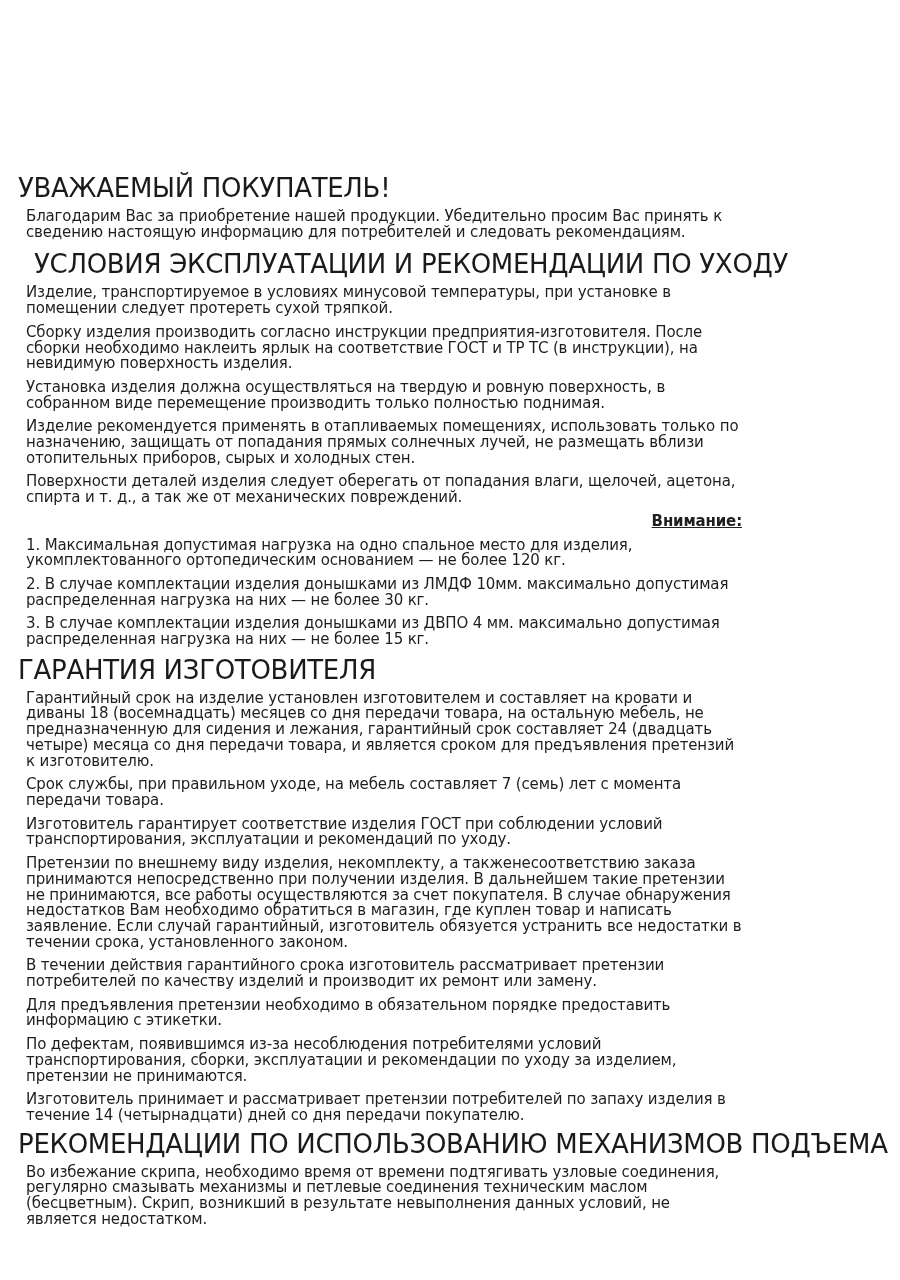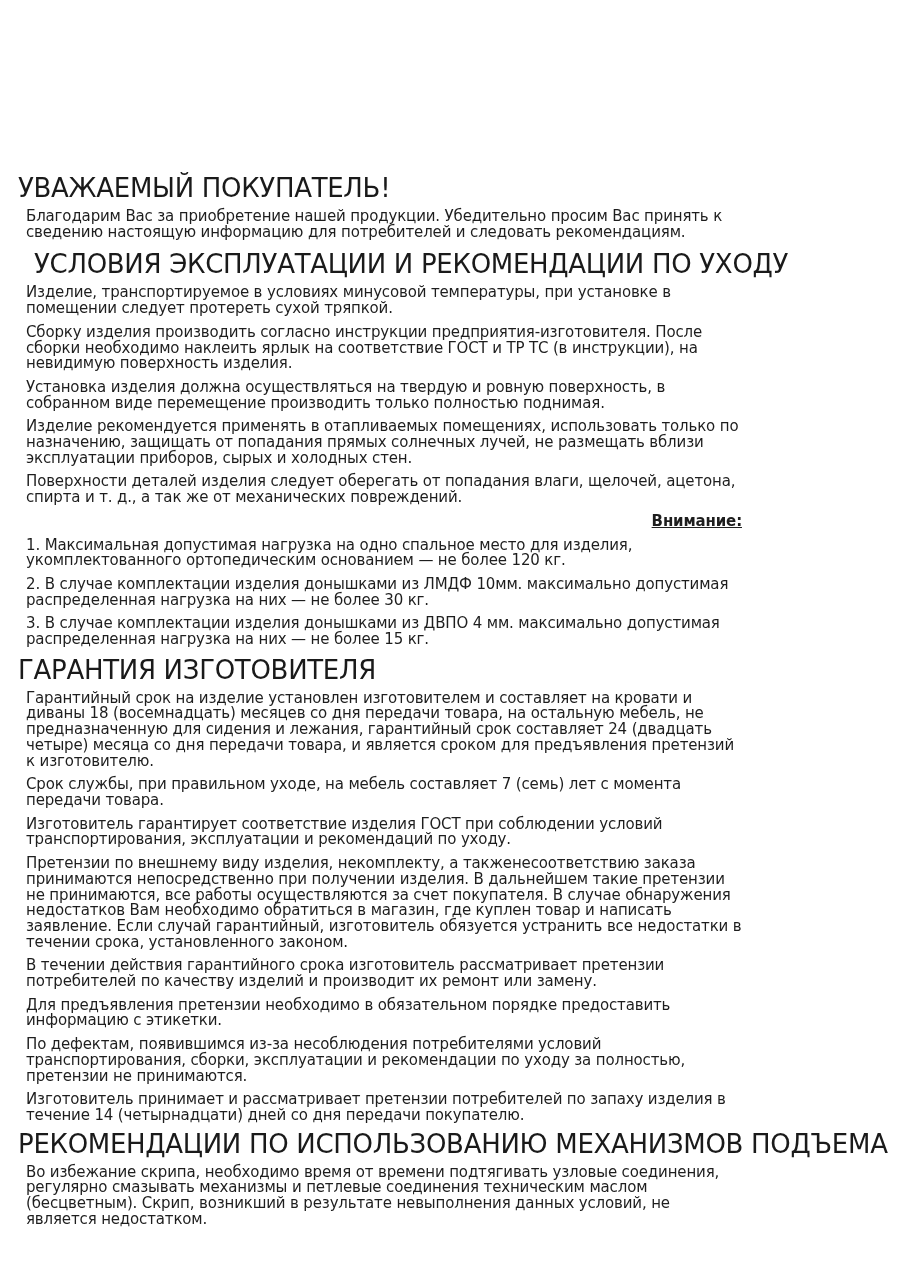--- a/index.html
+++ b/index.html
@@ -58,39 +58,39 @@
     <p class="para">Благодарим Вас за приобретение нашей продукции. Убедительно просим Вас принять к сведению настоящую информацию для потребителей и следовать рекомендациям.</p>
   </div>
 
   <div class="section section-usage">
     <h1 class="heading">
       <div class="hline">УСЛОВИЯ ЭКСПЛУАТАЦИИ И РЕКОМЕНДАЦИИ ПО УХОДУ</div>
     </h1>
     <p class="para">Изделие, транспортируемое в условиях минусовой температуры, при установке в помещении следует протереть сухой тряпкой.</p>
     <p class="para">Сборку изделия производить согласно инструкции предприятия-изготовителя. После сборки необходимо наклеить ярлык на соответствие ГОСТ и ТР ТС (в инструкции), на невидимую поверхность изделия.</p>
     <p class="para">Установка изделия должна осуществляться на твердую и ровную поверхность, в собранном виде перемещение производить только полностью поднимая.</p>
-    <p class="para">Изделие рекомендуется  применять в отапливаемых помещениях, использовать только по назначению, защищать от попадания прямых солнечных лучей, не размещать вблизи эксплуатации приборов, сырых и холодных стен.</p>
+    <p class="para">Изделие рекомендуется  применять в отапливаемых помещениях, использовать только по назначению, защищать от попадания прямых солнечных лучей, не размещать вблизи отопительных приборов, сырых и холодных стен.</p>
     <p class="para">Поверхности деталей изделия следует оберегать от попадания влаги, щелочей, ацетона, спирта и т. д., а так же от механических повреждений.</p>
     <p class="para attention">Внимание:</p>
     <p class="para">1. Максимальная допустимая нагрузка на одно спальное место для изделия, укомплектованного ортопедическим основанием — не более 120 кг.</p>
     <p class="para">2. В случае комплектации изделия донышками из ЛМДФ 10мм. максимально допустимая распределенная нагрузка на них — не более 30 кг.</p>
     <p class="para">3. В случае комплектации изделия донышками из ДВПО 4 мм. максимально допустимая распределенная нагрузка на них — не более 15 кг.</p>
   </div>
 
   <div class="section section-warranty">
     <h1 class="heading">
       <div class="hline">ГАРАНТИЯ ИЗГОТОВИТЕЛЯ</div>
     </h1>
     <p class="para">Гарантийный срок на изделие установлен изготовителем и составляет на кровати и диваны 18 (восемнадцать) месяцев со дня передачи товара, на остальную мебель, не предназначенную для сидения и лежания, гарантийный срок составляет 24 (двадцать четыре) месяца со дня передачи товара, и является сроком для предъявления претензий к изготовителю.</p>
     <p class="para">Срок службы, при правильном уходе, на мебель составляет 7 (семь) лет с момента передачи товара.</p>
     <p class="para">Изготовитель гарантирует соответствие изделия ГОСТ при соблюдении условий транспортирования, эксплуатации и рекомендаций по уходу.</p>
     <p class="para">Претензии по внешнему виду изделия, некомплекту, а такженесоответствию заказа принимаются непосредственно при получении изделия. В дальнейшем такие претензии не принимаются, все работы осуществляются за счет покупателя. В случае обнаружения недостатков  Вам необходимо обратиться в магазин, где куплен товар и написать заявление. Если случай гарантийный, изготовитель обязуется устранить все недостатки в течении срока, установленного законом.</p>
     <p class="para">В течении действия гарантийного срока изготовитель рассматривает претензии потребителей по качеству изделий и производит их ремонт или замену.</p>
     <p class="para">Для предъявления претензии необходимо в обязательном порядке предоставить информацию с этикетки.</p>
-    <p class="para">По дефектам, появившимся из-за несоблюдения потребителями условий транспортирования, сборки, эксплуатации и рекомендации по уходу за полностью, претензии не принимаются.</p>
+    <p class="para">По дефектам, появившимся из-за несоблюдения потребителями условий транспортирования, сборки, эксплуатации и рекомендации по уходу за изделием, претензии не принимаются.</p>
     <p class="para">Изготовитель принимает и рассматривает претензии потребителей по запаху изделия в течение 14 (четырнадцати) дней со дня передачи  покупателю.</p>
   </div>
 
   <div class="section section-mechanisms">
     <h1 class="heading">
       <div class="hline">РЕКОМЕНДАЦИИ ПО ИСПОЛЬЗОВАНИЮ МЕХАНИЗМОВ ПОДЪЕМА</div>
     </h1>
     <p class="para">Во избежание скрипа, необходимо время от времени подтягивать узловые соединения, регулярно смазывать механизмы и петлевые соединения техническим маслом (бесцветным). Скрип, возникший в результате невыполнения данных условий, не является недостатком.</p>
   </div>
 

